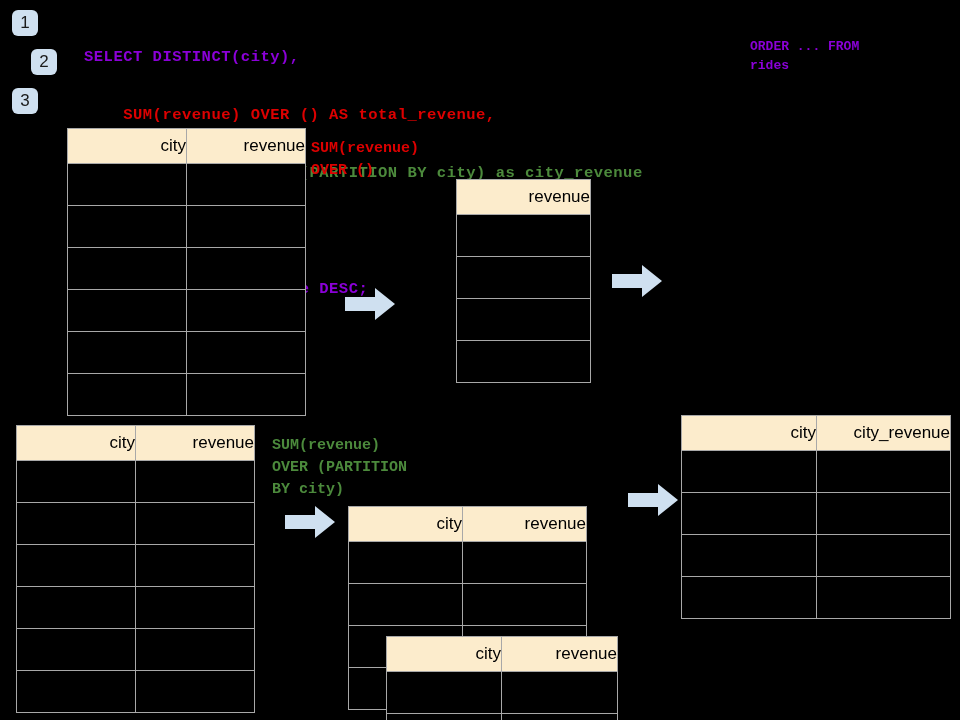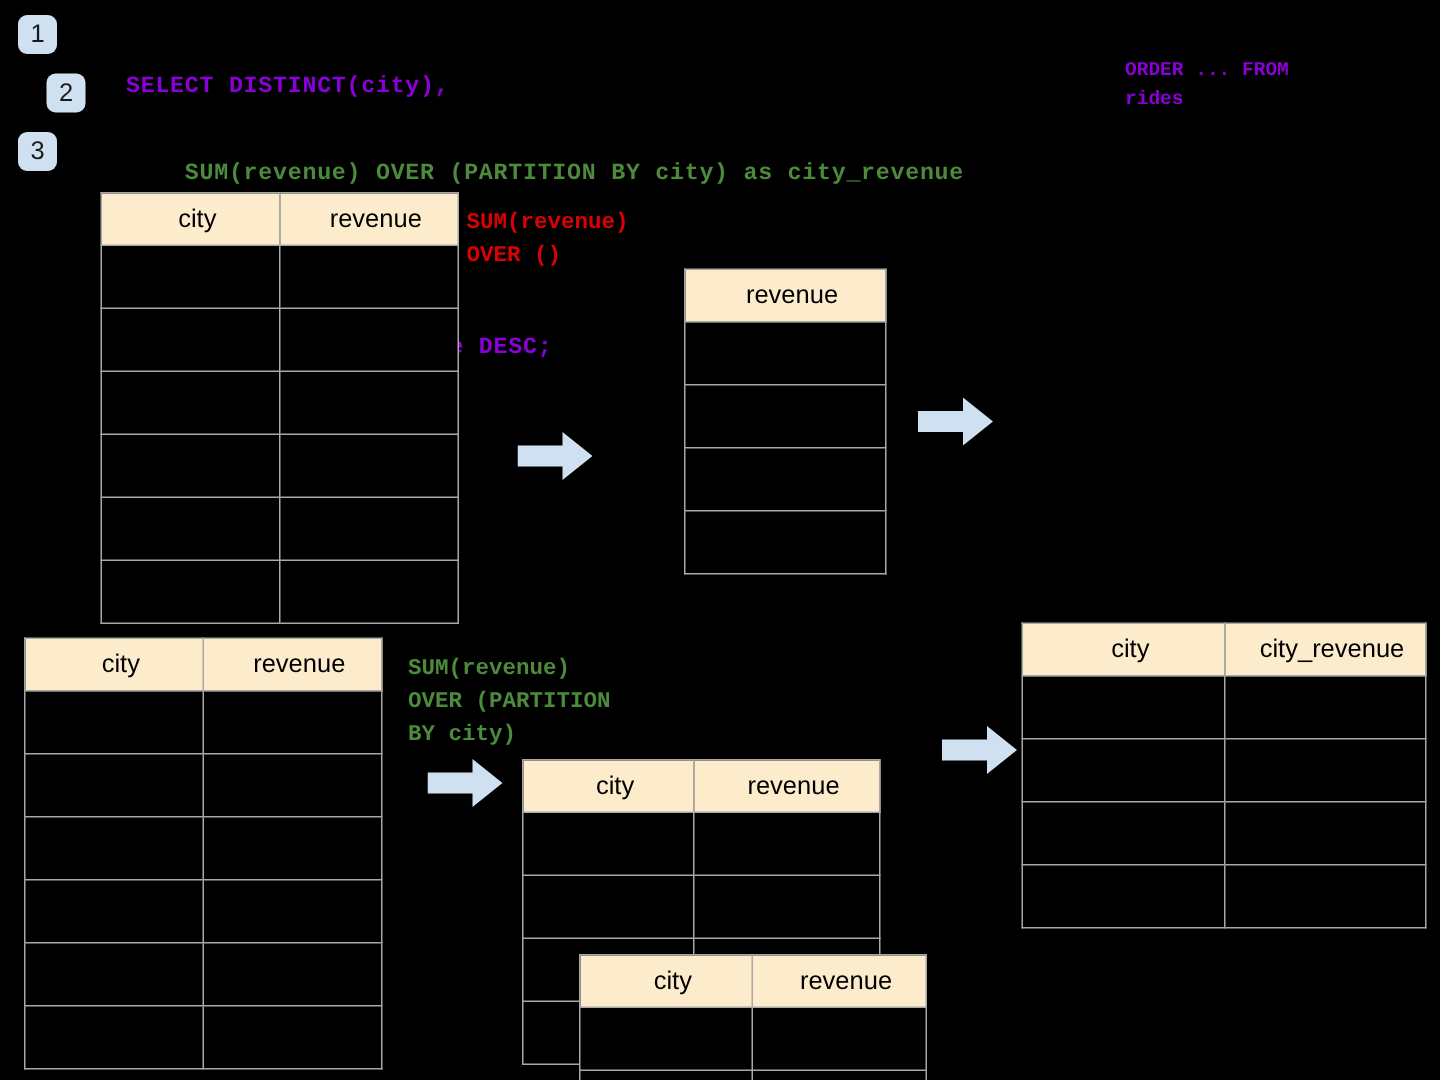--- a/index.html
+++ b/index.html
@@ -69,21 +69,21 @@
   .tbl th, .tbl td {
     border: 1px solid #a8a8a8;
     padding: 0;
     margin: 0;
   }
   .tbl th {
     background: #fceccc;
     color: #000000;
     font-weight: normal;
     font-size: 17px;
-    text-align: center;
+    text-align: right;
     padding: 7px 0 7px 9px;
     height: 23px;
     box-sizing: border-box;
   }
   .tbl td {
     background: #000000;
     height: 41px;
   }
 
   
@@ -95,20 +95,21 @@
 <body>
 
 <div id="canvas">
 
   <div class="badge" style="left:12px; top:10px;">1</div>
   <div class="badge" style="left:31px; top:49px;">2</div>
   <div class="badge" style="left:12px; top:88px;">3</div>
 
   <div class="code" style="left:84px; top:12px;">
     <span class="code-line c-purple">SELECT DISTINCT(city),</span>
+    <span class="code-line c-red">    SUM(revenue) OVER () AS total_revenue,</span>
     <span class="code-line c-green">    SUM(revenue) OVER (PARTITION BY city) as city_revenue</span>
     <span class="code-line c-purple">  FROM rides</span>
     <span class="code-line c-purple">  ORDER by city_revenue DESC;</span>
   </div>
 
   <div class="annot small c-purple" style="left:750px; top:37px;">ORDER ... FROM
 rides</div>
 
   <div class="annot c-red" style="left:311px; top:138px;">SUM(revenue)
 OVER ()</div>

